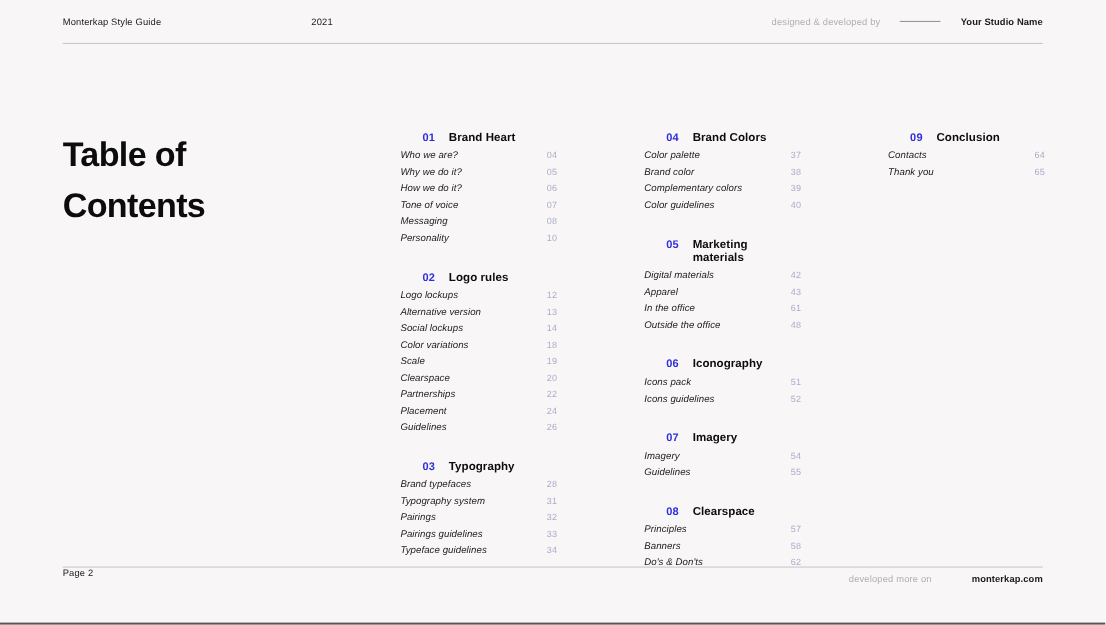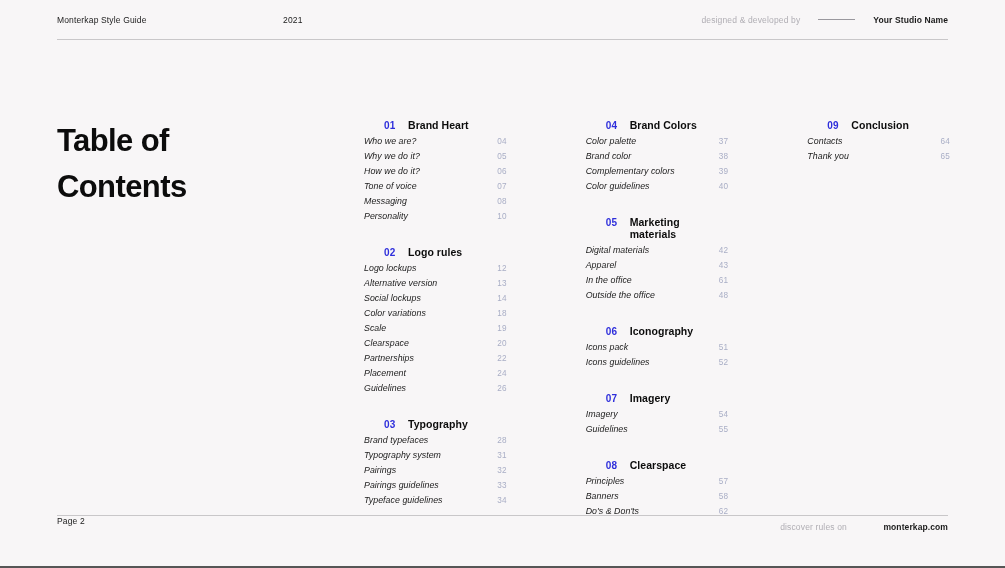--- a/index.html
+++ b/index.html
@@ -423,18 +423,18 @@
               <span class="entry-page">65</span>
             </div>
           </div>
         </div>
       </div>
     </div>
 
   <div class="footer">
     <span class="footer-left">Page 2</span>
     <span class="footer-right">
-      <span class="footer-note">discover rules on</span>
+      <span class="footer-note">developed more on</span>
       <span class="footer-site">monterkap.com</span>
     </span>
   </div>
 
 </div>
 
 </body></html>

